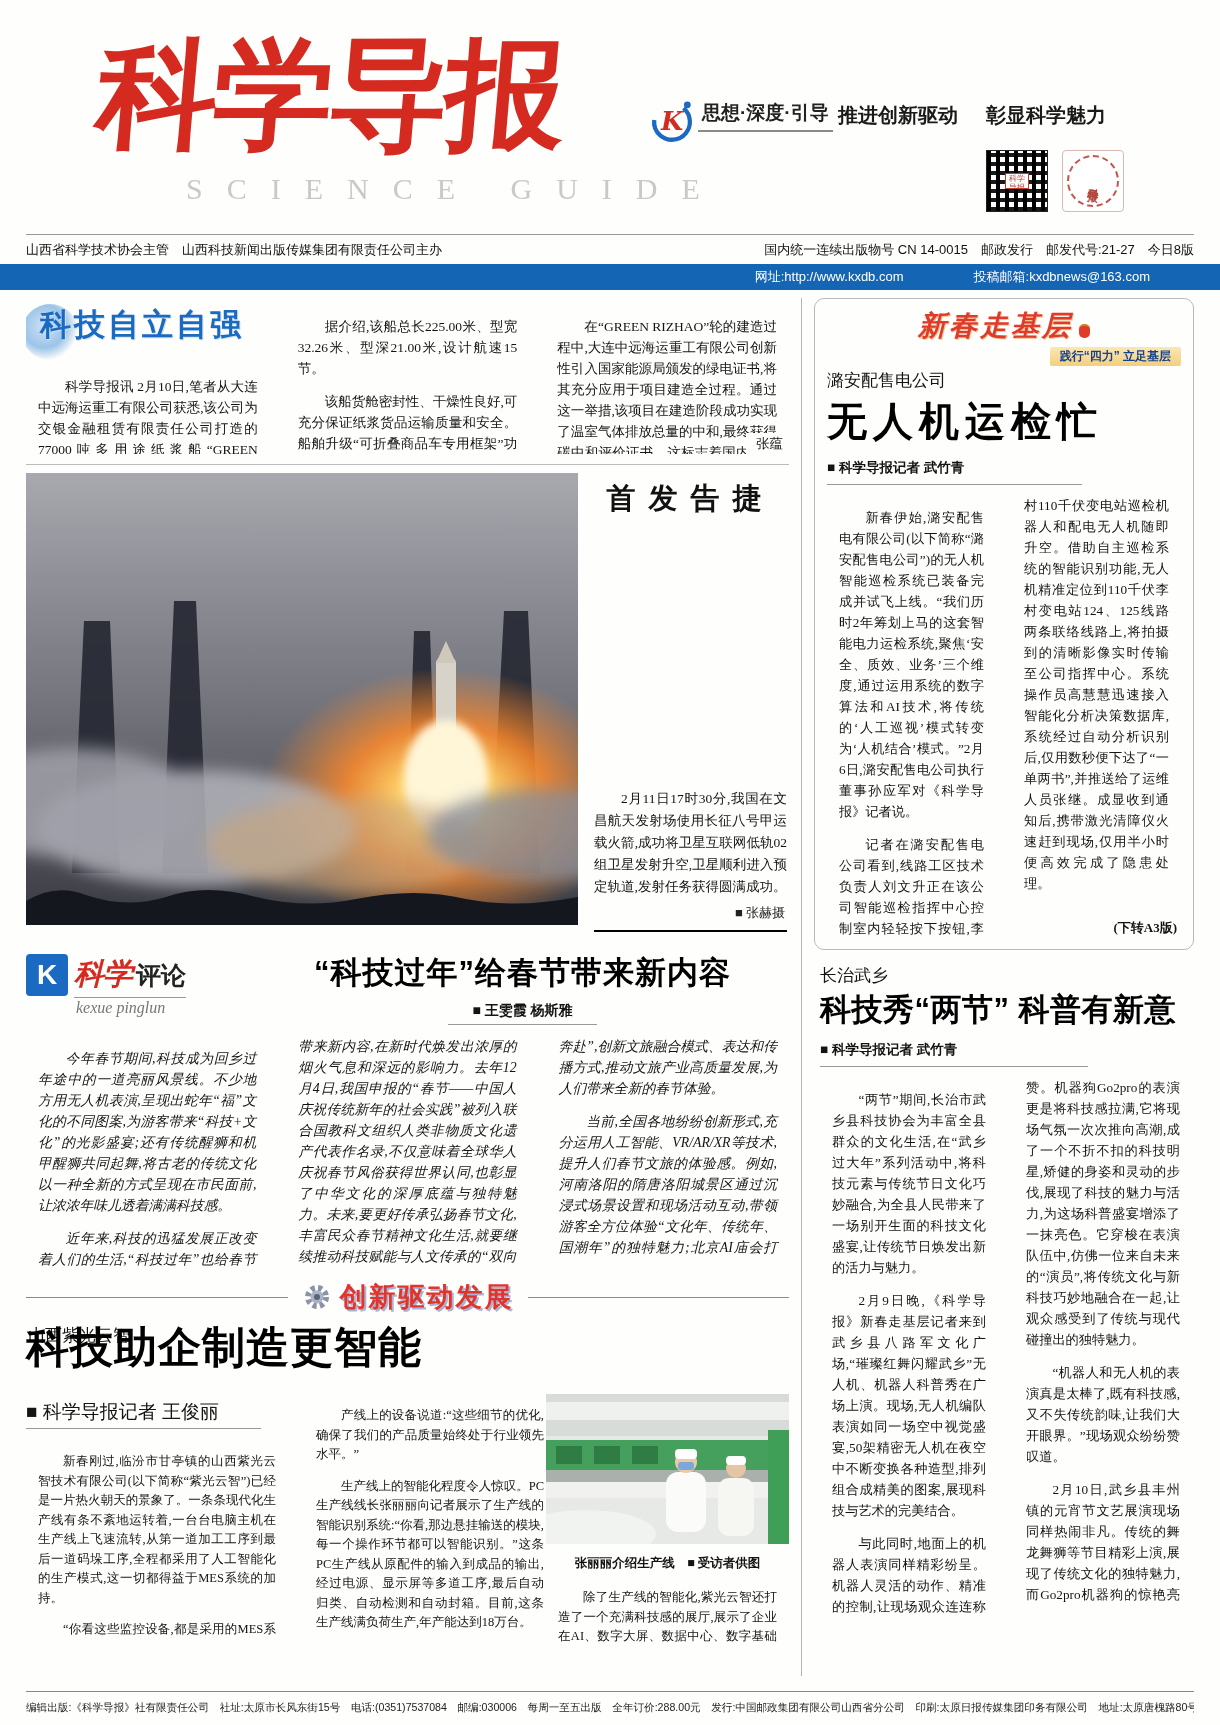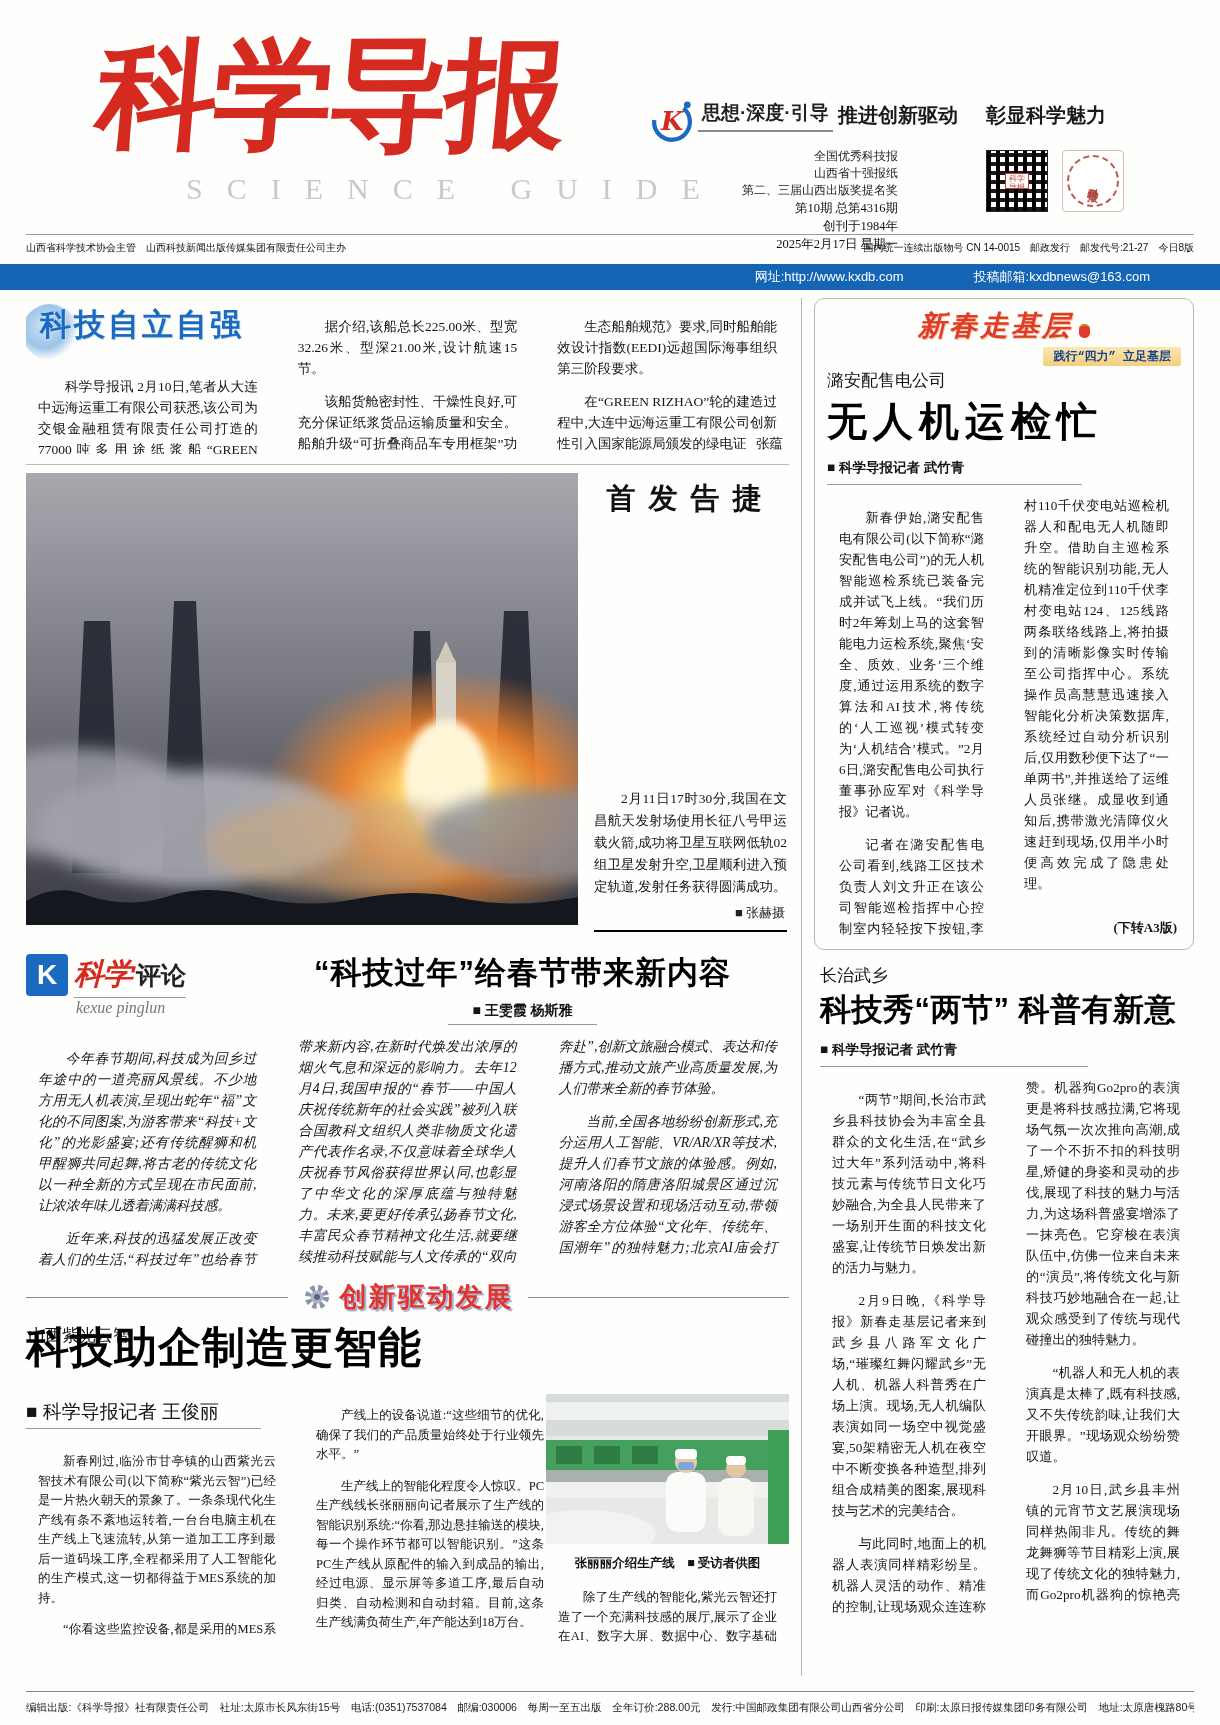--- a/index.html
+++ b/index.html
@@ -19,21 +19,21 @@
   .motto { position:absolute; left:838px; top:102px; font-family:"Liberation Sans",sans-serif; font-size:20px; font-weight:bold; color:#1a1a1a; white-space:nowrap; }
   .motto span + span { margin-left:28px; }
   .qr-wrap { position:absolute; left:986px; top:150px; display:flex; gap:14px; }
   .qr1 { width:62px; height:62px; border:1px solid #222; background:
       repeating-linear-gradient(0deg,rgba(0,0,0,.9) 0 4px,transparent 4px 9px),
       repeating-linear-gradient(90deg,#000 0 4px,#fff 4px 9px); position:relative; }
   .qr1 .qr-center { position:absolute; inset:22px 18px; background:#fff; border:1px solid #c0392b; color:#c0392b; font-size:8px; line-height:9px; text-align:center; overflow:hidden; }
   .qr2 { width:62px; height:62px; border:1px solid #d8b9b4; border-radius:4px; position:relative; background:#fff; display:flex; align-items:center; justify-content:center; }
   .qr2-ring { width:52px; height:52px; border:2px dashed #c0564c; border-radius:50%; display:flex; align-items:center; justify-content:center; }
   .qr2-text { color:#b5483e; font-size:11px; font-weight:bold; writing-mode:vertical-rl; letter-spacing:1px; transform:rotate(8deg); font-family:"DejaVu Serif",serif; }
-  .org-row { position:absolute; left:26px; right:26px; top:234px; border-top:1px solid #999; display:flex; justify-content:space-between; padding-top:6px; font-family:"Liberation Sans",sans-serif; font-size:10px; color:#111; }
+  .org-row { position:absolute; left:26px; right:26px; top:234px; border-top:1px solid #999; display:flex; justify-content:space-between; padding-top:6px; font-family:"Liberation Sans",sans-serif; font-size:13px; color:#111; }
 
   
   .blue-bar { height:26px; margin-top:32px; background:#1565b5; display:flex; justify-content:flex-end; align-items:center; gap:70px; padding-right:70px; color:#fff; font-family:"Liberation Sans",sans-serif; font-size:13px; }
 
   
   .content { display:flex; padding:8px 26px 0; height:1386px; }
   .left-region { width:775px; padding-right:12px; }
   .v-divider { border-left:1px solid #b4b4b4; }
   .right-region { flex:1; padding-left:12px; }
 
@@ -89,21 +89,21 @@
   .inno-col3 { position:absolute; right:0; top:76px; width:243px; }
   .inno-photo { width:243px; height:150px; }
   .inno-caption { text-align:center; font-size:12.5px; font-weight:bold; padding:3px 0; font-family:"Liberation Serif",serif; }
   .inno-col3-text { height:72px; overflow:hidden; }
 
   
   .rt-box { border:1px solid #b9b9b9; border-radius:10px; padding:8px 12px 12px; height:652px; position:relative; }
   .xinchun-badge { text-align:center; height:58px; position:relative; }
   .xinchun-main { font-family:"DejaVu Serif",serif; font-style:italic; font-weight:bold; font-size:28px; color:#e03a2a; letter-spacing:3px; text-shadow:1px 1px 0 #f2c492; }
   .lantern-icon { display:inline-block; width:11px; height:14px; background:#e03a2a; border-radius:5px; border-top:2px solid #c8881e; margin-left:6px; vertical-align:middle; }
-  .xinchun-sub { display:block; width:fit-content; margin:2px 0 0 auto; font-family:Liberation Mono, monospace; font-weight:bold; font-size:12px; color:#16418e; background:linear-gradient(#fbe7b2,#f3cf7e); padding:1px 10px; border-radius:2px; }
+  .xinchun-sub { display:block; width:fit-content; margin:2px 0 0 auto; font-family:Liberation Sans, sans-serif; font-weight:bold; font-size:12px; color:#16418e; background:linear-gradient(#fbe7b2,#f3cf7e); padding:1px 10px; border-radius:2px; }
   .rt-kicker { font-size:17px; font-family:"Liberation Sans",sans-serif; margin:4px 0 2px; }
   .rt-headline { font-family:Liberation Serif, serif; font-weight:900; font-size:40px; letter-spacing:6px; color:#000000; margin:2px 0 10px; }
   .byline { font-family:"Liberation Sans",sans-serif; font-weight:bold; font-size:13.5px; border-bottom:1px solid #999; padding-bottom:7px; width:72%; }
   .rt-text { column-count:2; column-gap:16px; height:448px; overflow:hidden; font-size:13.2px; line-height:21px; margin-top:10px; }
   .jump-note { position:absolute; right:16px; bottom:12px; font-weight:bold; font-size:13px; background:#fefefc; padding-left:8px; font-family:"Liberation Serif",serif; }
 
   .rb { padding:8px 2px 0 6px; position:relative; }
   .rb-kicker { font-size:17px; font-family:"Liberation Sans",sans-serif; margin:6px 0 2px; }
   .rb-headline { font-family:"Liberation Sans",sans-serif; font-weight:900; font-size:31px; letter-spacing:0.5px; color:#000; margin:2px 0 10px; }
   .rb-text { column-count:2; column-gap:16px; height:548px; overflow:hidden; font-size:13.2px; line-height:21px; margin-top:10px; }
@@ -123,28 +123,20 @@
 
     <div class="slogan-block">
       <div class="slogan-row">
         <svg class="k-logo" viewBox="0 0 54 54">
           <circle cx="27" cy="28" r="21" fill="none" stroke="#1b6ac2" stroke-width="5" stroke-dasharray="86 46" transform="rotate(-50 27 28)"></circle>
           <circle cx="45" cy="8" r="4" fill="#1b6ac2"></circle>
           <text x="27" y="38" font-size="30" font-weight="bold" fill="#d42a20" text-anchor="middle" font-family="'DejaVu Serif',serif" font-style="italic">K</text>
         </svg>
         <div class="slogan-text">思想·深度·引导</div>
       </div>
-      <div class="honors">
-        <div>全国优秀科技报</div>
-        <div>山西省十强报纸</div>
-        <div>第二、三届山西出版奖提名奖</div>
-        <div class="issue-line">第10期 总第4316期</div>
-        <div class="issue-line">创刊于1984年</div>
-        <div class="issue-line">2025年2月17日 星期一</div>
-      </div>
     </div>
 
     <div class="motto">
       <span>推进创新驱动</span><span>彰显科学魅力</span>
     </div>
 
     <div class="qr-wrap">
       <div class="qr1">
         <span class="qr-center">科学导报</span>
       </div>
@@ -178,21 +170,20 @@
           </div>
           <div>
               <p class="para">科学导报讯 2月10日,笔者从大连中远海运重工有限公司获悉,该公司为交银金融租赁有限责任公司打造的77000吨多用途纸浆船“GREEN RIZHAO”轮日前正式命名交付。该船凭借在建造过程中的卓越环保表现,斩获中国船级社质量认证有限公司颁发的碳中和评价证书,成为国内首艘建造全过程零碳排放的新造船舶。</p>
             </div>
         </div>
         <div class="lead-col">
             <p class="para">据介绍,该船总长225.00米、型宽32.26米、型深21.00米,设计航速15节。</p>
             <p class="para">该船货舱密封性、干燥性良好,可充分保证纸浆货品运输质量和安全。船舶升级“可折叠商品车专用框架”功能,增加针对新能源车的“一对一”温度监测和预警系统,可在安全高质量承运进口纸浆的同时,安全运输新能源车,助力新能源车大批量出海。</p>
           </div>
         <div class="lead-col">
-            <p class="para">生态船舶规范》要求,同时船舶能效设计指数(EEDI)远超国际海事组织第三阶段要求。</p>
             <p class="para">在“GREEN RIZHAO”轮的建造过程中,大连中远海运重工有限公司创新性引入国家能源局颁发的绿电证书,将其充分应用于项目建造全过程。通过这一举措,该项目在建造阶段成功实现了温室气体排放总量的中和,最终获得碳中和评价证书。这标志着国内船舶行业首次开展并成功通过碳中和评价,有望为船东和航运企业提供减碳新路径,为实现航运减碳、碳中和目标贡献力量。</p>
           </div>
         <div class="lead-author">张蕴</div>
       </div>
 
       <div class="photo-feature">
         <svg class="rocket-photo" viewBox="0 0 552 452" preserveAspectRatio="none">
           <defs>
             <linearGradient id="sky" x1="0" y1="0" x2="0" y2="1">
               <stop offset="0" stop-color="#a8a9af"></stop>

